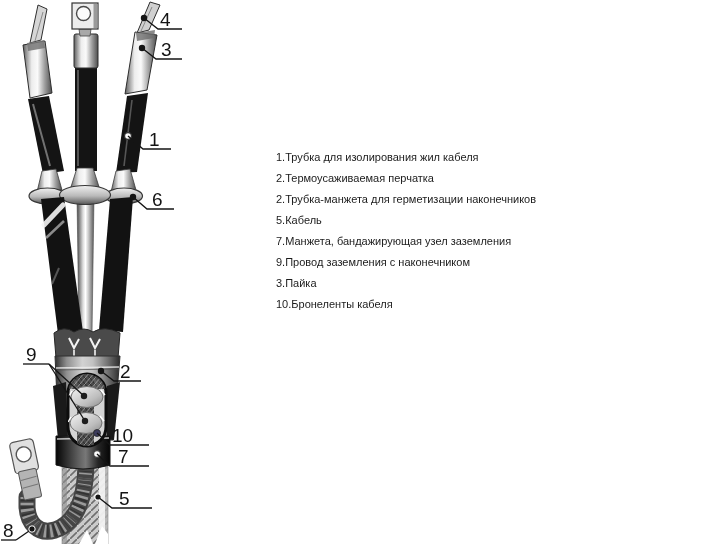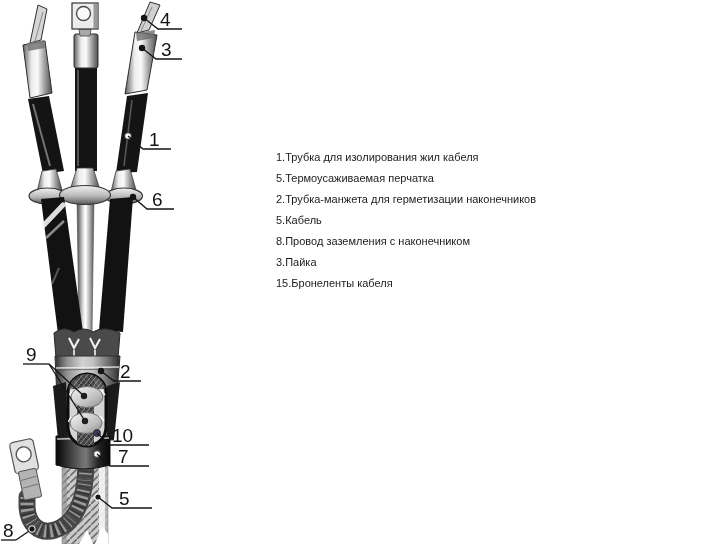--- a/index.html
+++ b/index.html
@@ -234,21 +234,22 @@
         <text class="num" x="3" y="537">8</text>
         <line class="leader" x1="1" y1="540" x2="16" y2="540"></line>
         <line class="leader" x1="16" y1="540" x2="32" y2="529"></line>
         <circle cx="32" cy="529" r="3.2" fill="#141414" stroke="#ffffff" stroke-width="1"></circle>
       </g>
     </g>
   </svg>
 
   <div class="legend">
     <div>1.Трубка для изолирования жил кабеля</div>
-    <div>5.Термоусаживаемая перчатка</div>
+    <div>2.Термоусаживаемая перчатка</div>
     <div>2.Трубка-манжета для герметизации наконечников</div>
     <div>5.Кабель</div>
-    <div>8.Провод заземления с наконечником</div>
+    <div>7.Манжета, бандажирующая узел заземления</div>
+    <div>9.Провод заземления с наконечником</div>
     <div>3.Пайка</div>
-    <div>15.Бронеленты кабеля</div>
+    <div>10.Бронеленты кабеля</div>
   </div>
 
 </div>
 
 </body></html>

